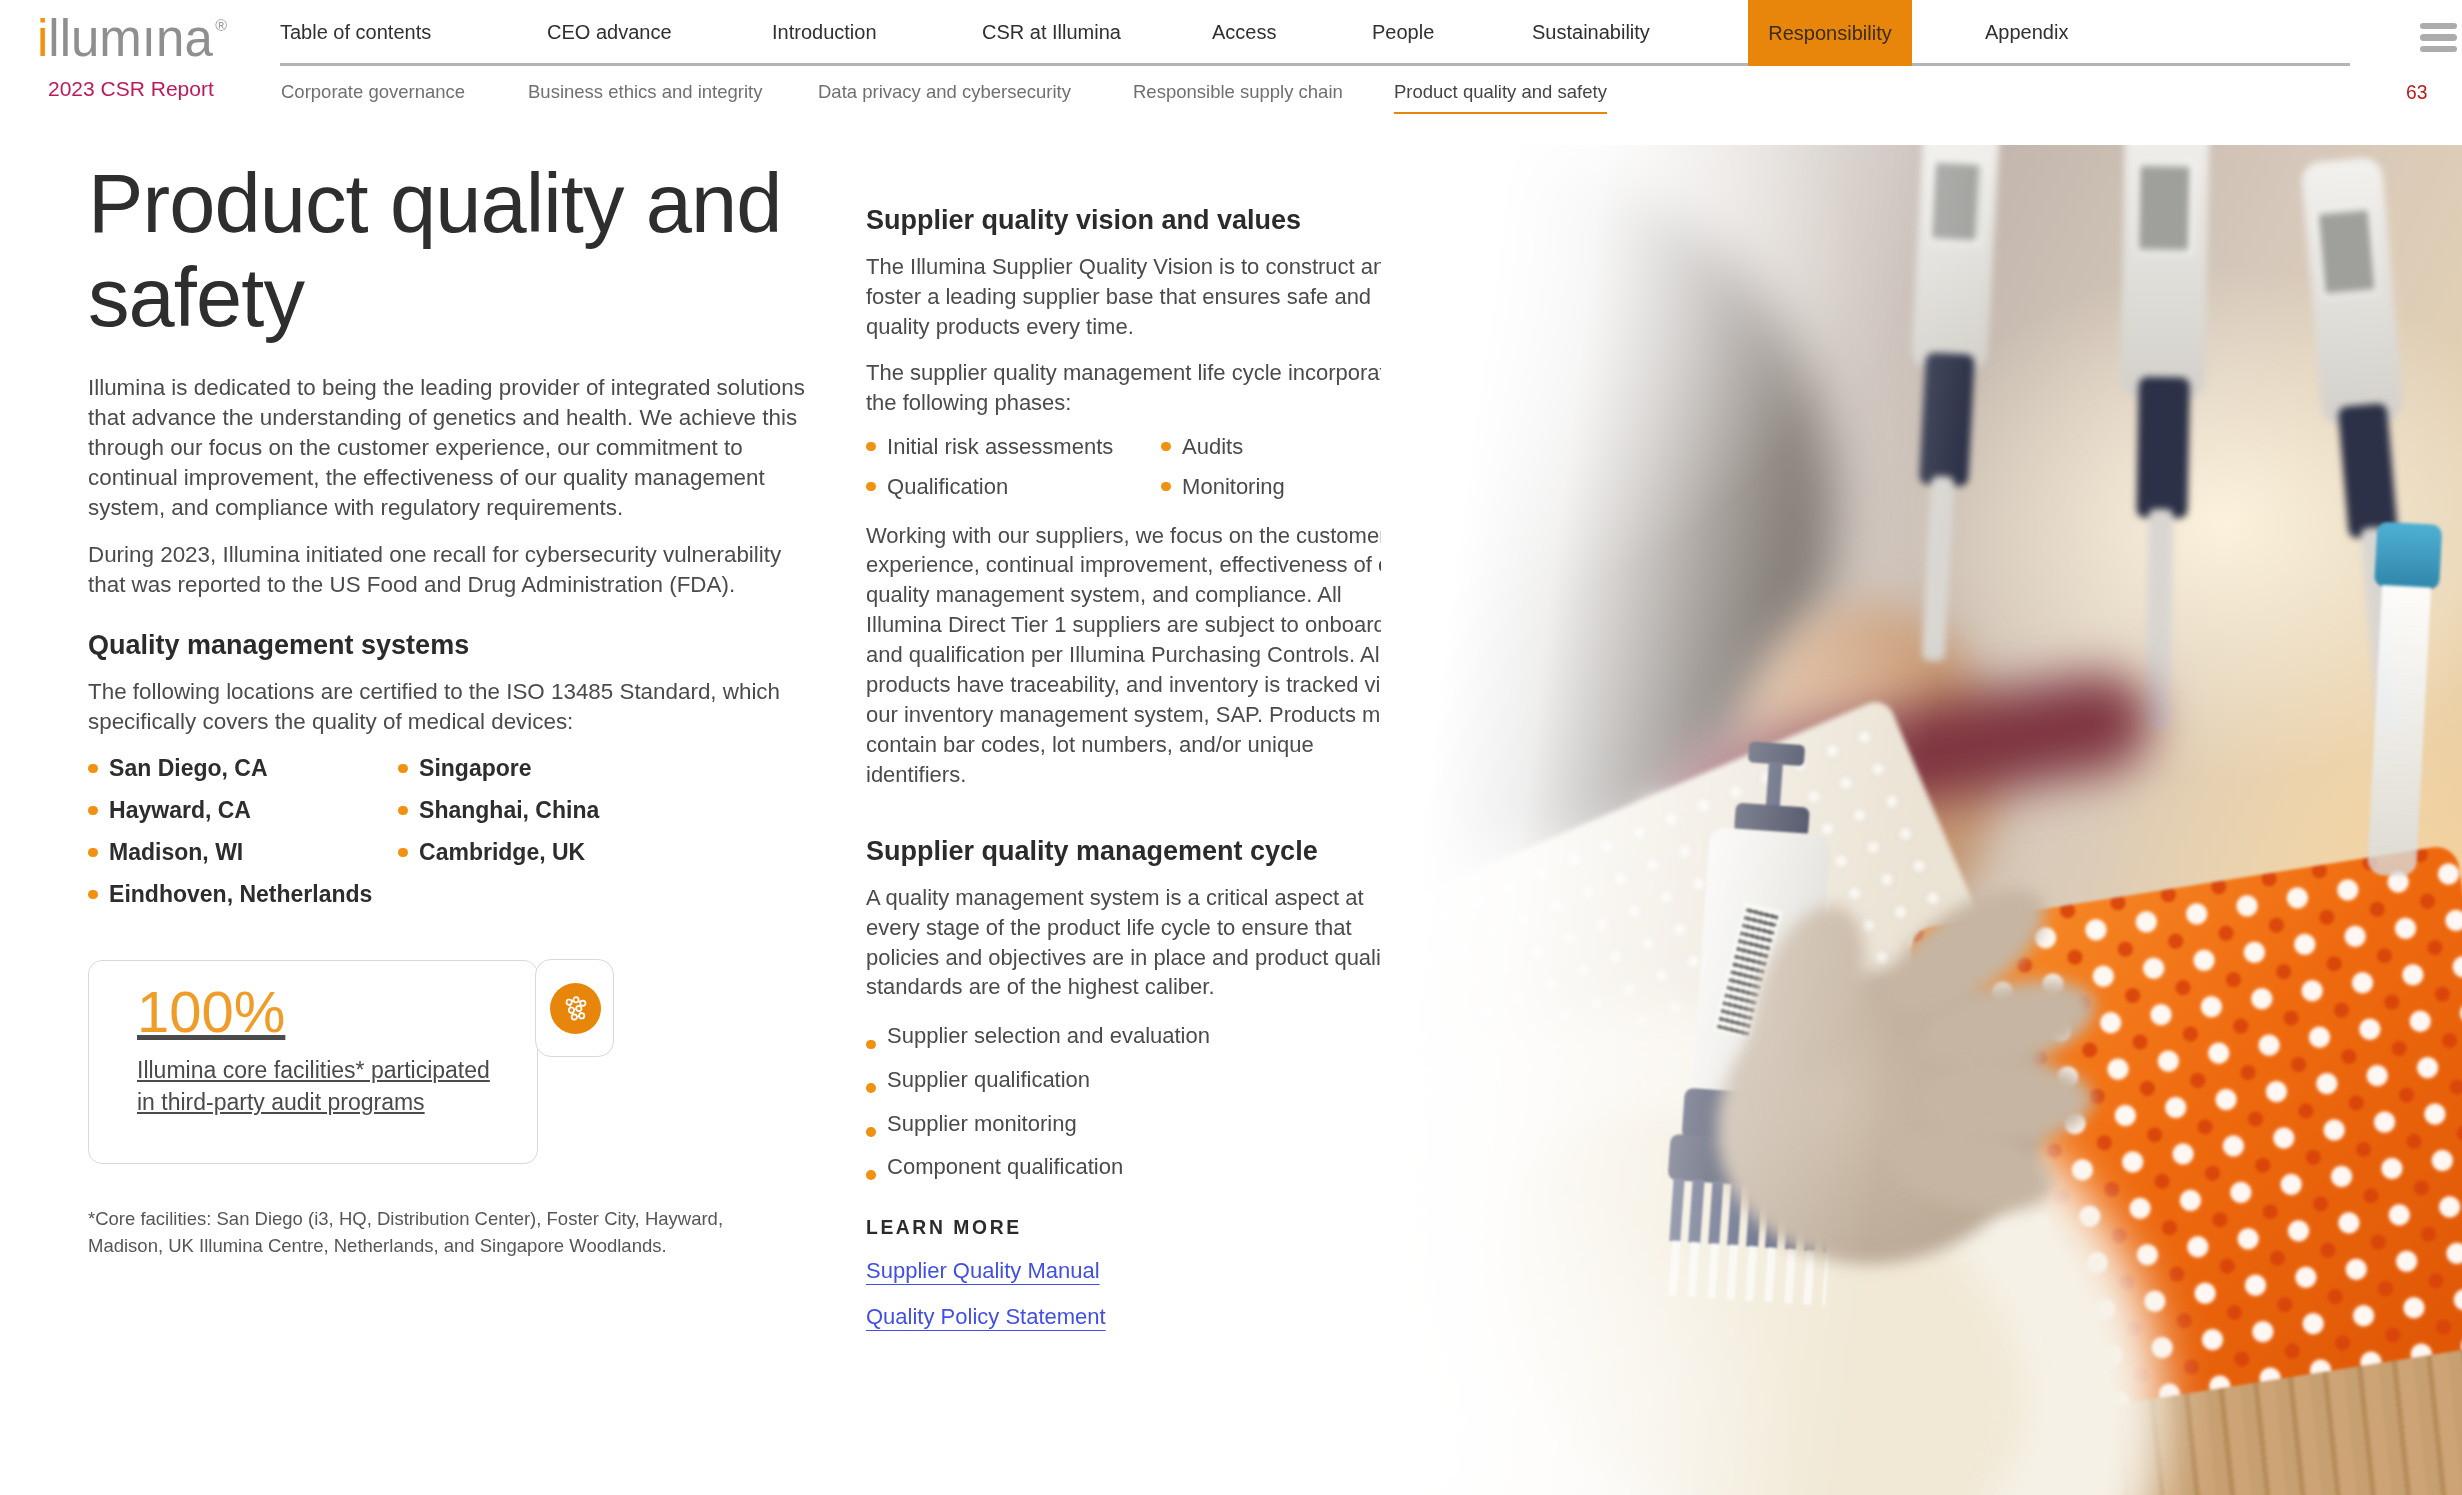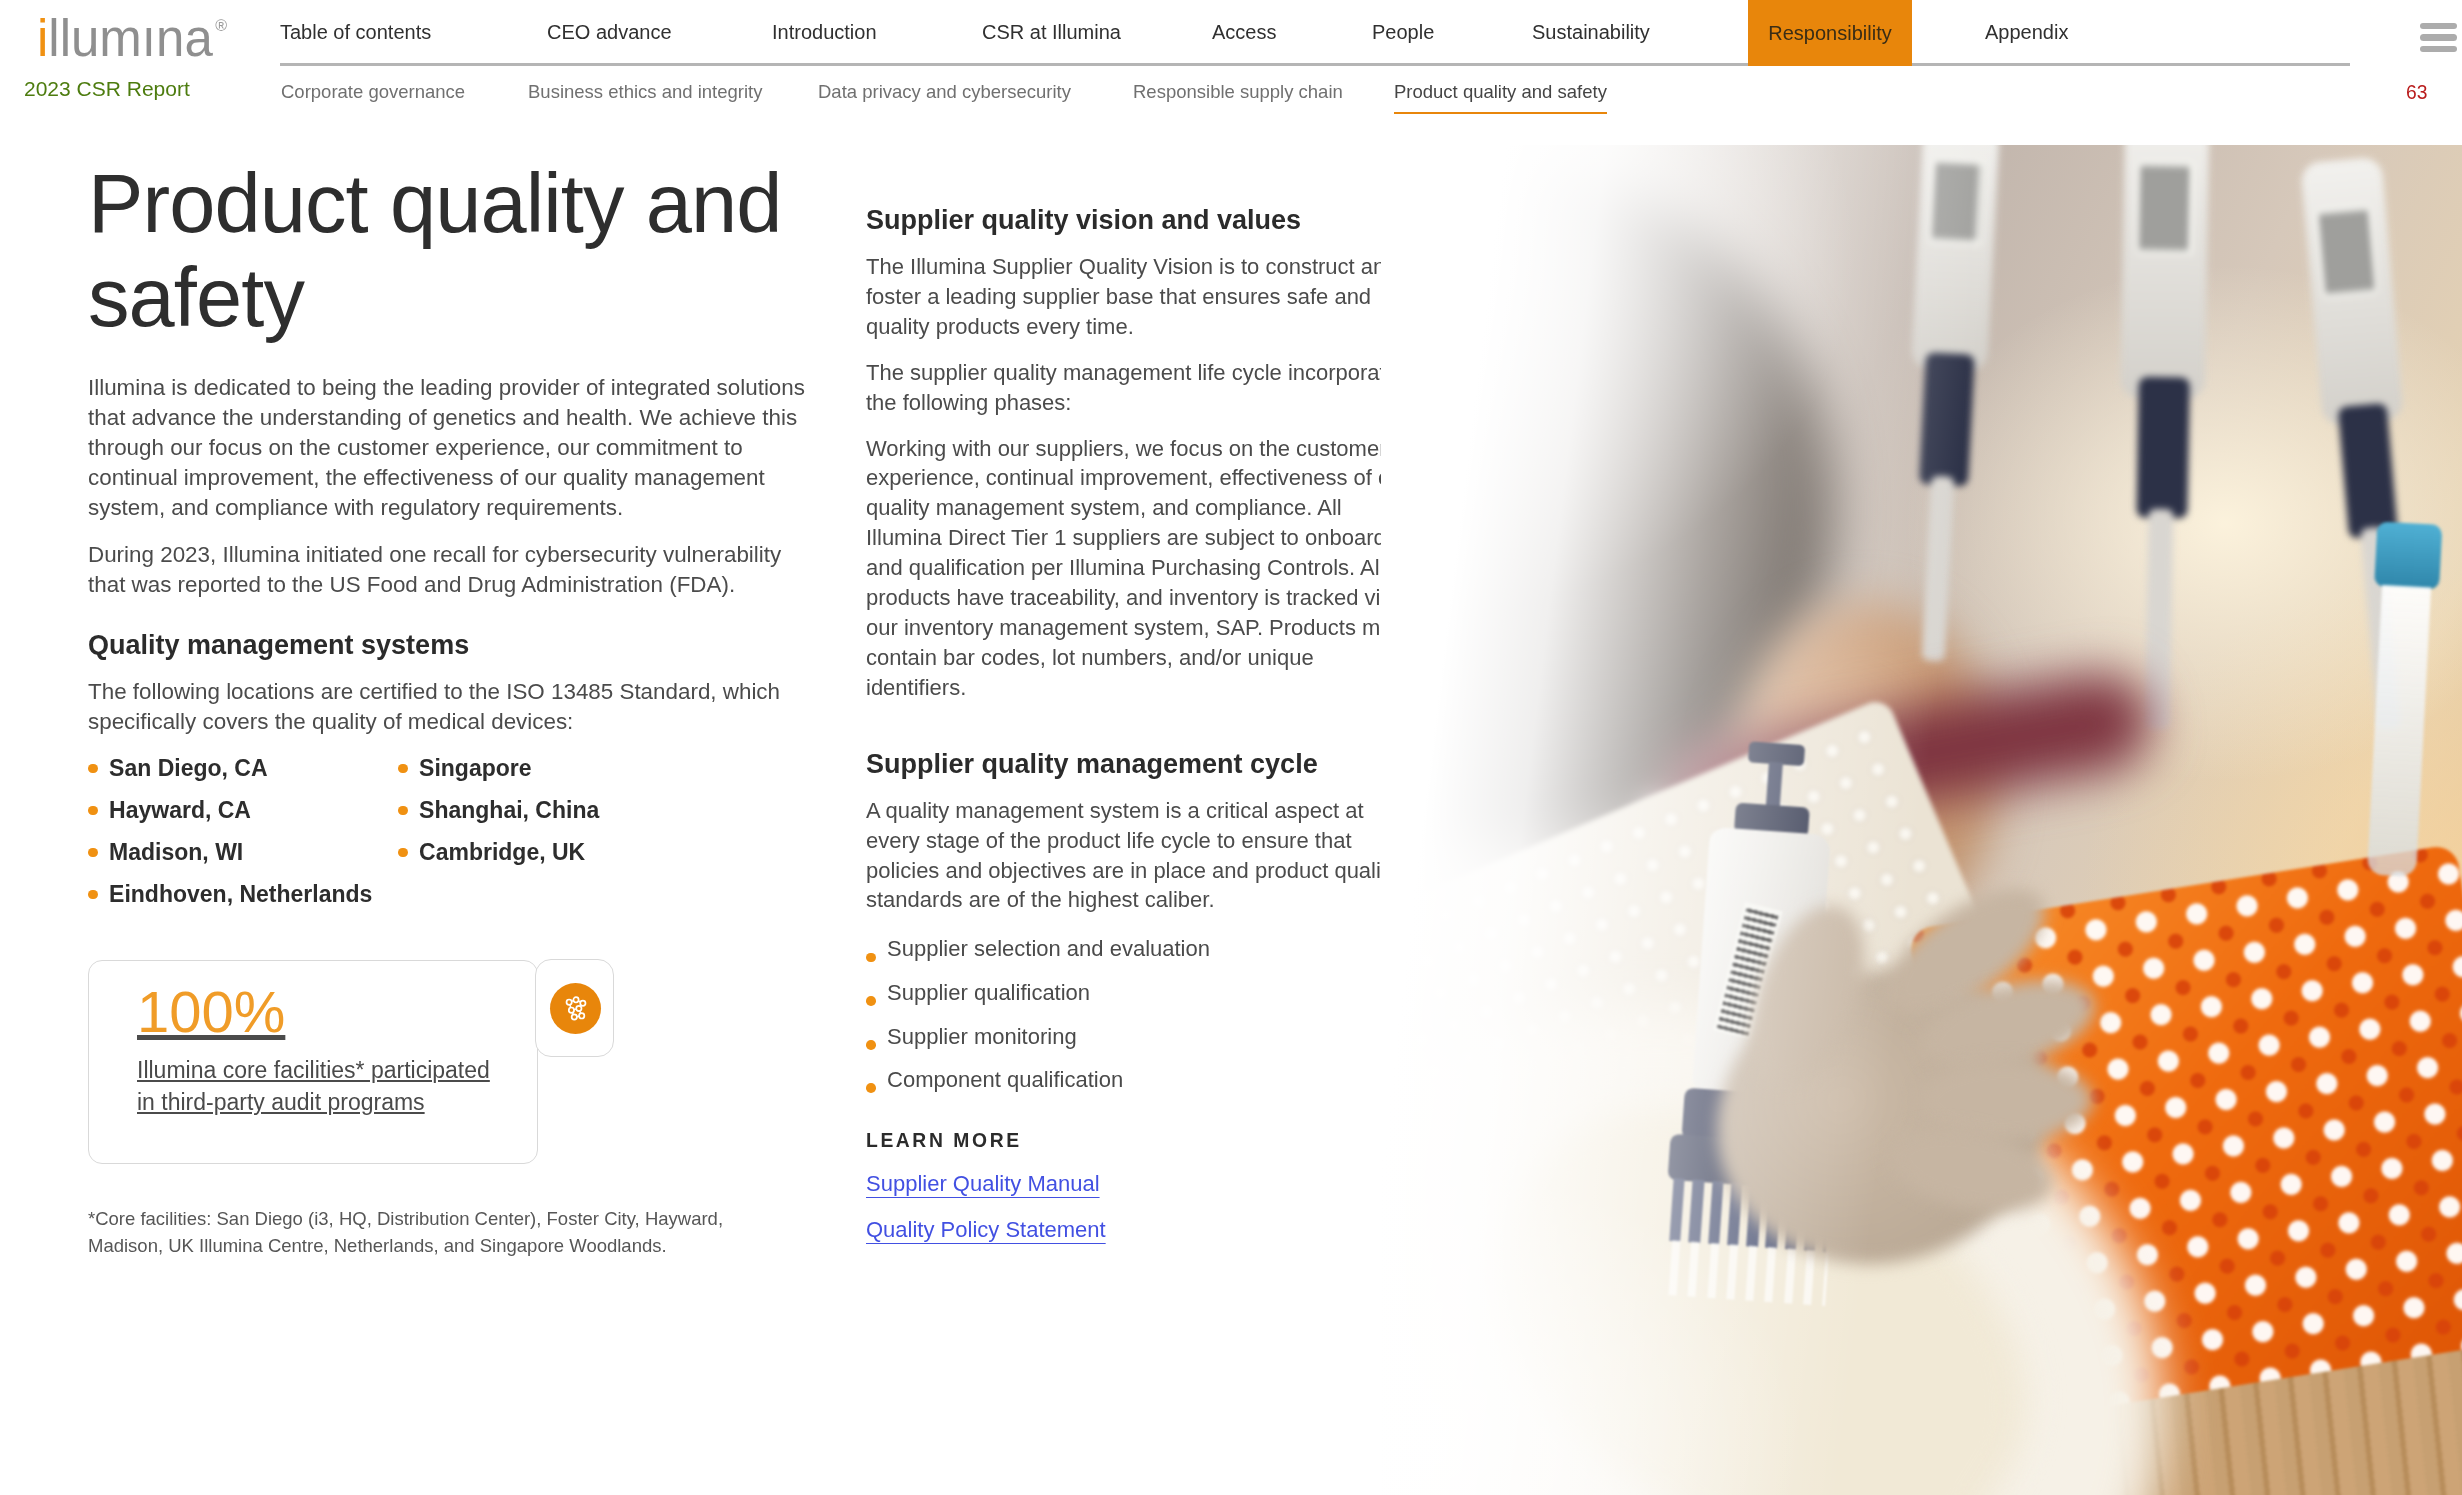--- a/index.html
+++ b/index.html
@@ -6,21 +6,21 @@
   * { box-sizing: border-box; }
   html,body { margin:0; padding:0; background:#ffffff; }
   body { width:2462px; height:1495px; position:relative; overflow:hidden;
          font-family:"Liberation Sans", sans-serif; color:#4b4b4b; }
 
   
   .logo { position:absolute; left:37px; top:8.8px; font-size:51px; color:#8F8F8F;
           letter-spacing:0; font-weight:400; }
   .logo .first { color:#F09112; }
   .logo sup { font-size:16px; color:#9a9a9a; vertical-align:24.6px; margin-left:2.6px; }
-  .report-label { position:absolute; left:24px; top:77px; font-size:21px; color:#4d7c0f; }
+  .report-label { position:absolute; left:48px; top:77px; font-size:21px; color:#be185d; }
 
   .nav-rule { position:absolute; left:280px; top:63px; width:2070px; height:2.6px; background:#b5b5b5; }
   .nav-item { position:absolute; top:21px; font-size:20px; color:#303030; cursor:pointer; white-space:nowrap; }
   .nv0{left:280px}.nv1{left:547px}.nv2{left:772px}.nv3{left:982px}.nv4{left:1212px}
   .nv5{left:1372px}.nv6{left:1532px}.nv8{left:1985px}
   .nav-tab-active { position:absolute; left:1748px; top:0; width:164px; height:66px;
                     background:#E8860B; display:flex; align-items:center; justify-content:center;
                     font-size:20px; color:#3a2d15; cursor:pointer; }
 
   .subnav-item { position:absolute; top:81px; font-size:18.5px; color:#707070; cursor:pointer; white-space:nowrap; }
@@ -246,20 +246,42 @@
   </div>
 
   <div class="footnote">*Core facilities: San Diego (i3, HQ, Distribution Center), Foster City, Hayward, Madison, UK Illumina Centre, Netherlands, and Singapore Woodlands.</div>
 </div>
 
 <div class="col-mid">
   <h2 class="sec">Supplier quality vision and values</h2>
   <p class="body">The Illumina Supplier Quality Vision is to construct and foster a leading supplier base that ensures safe and quality products every time.</p>
   <p class="body">The supplier quality management life cycle incorporates the following phases:</p>
 
+  <div class="two-col phases">
+    <div class="c1">
+      <div class="bullet">
+          <span class="dot"></span>
+          <span class="t">Initial risk assessments</span>
+        </div>
+      <div class="bullet">
+          <span class="dot"></span>
+          <span class="t">Qualification</span>
+        </div>
+    </div>
+    <div class="c2">
+      <div class="bullet">
+          <span class="dot"></span>
+          <span class="t">Audits</span>
+        </div>
+      <div class="bullet">
+          <span class="dot"></span>
+          <span class="t">Monitoring</span>
+        </div>
+    </div>
+  </div>
 
   <p class="body" style="margin-top:7px">Working with our suppliers, we focus on the customer experience, continual improvement, effectiveness of our quality management system, and compliance. All Illumina Direct Tier 1 suppliers are subject to onboarding and qualification per Illumina Purchasing Controls. All products have traceability, and inventory is tracked via our inventory management system, SAP. Products may contain bar codes, lot numbers, and/or unique identifiers.</p>
 
   <h2 class="sec m2">Supplier quality management cycle</h2>
   <p class="body">A quality management system is a critical aspect at every stage of the product life cycle to ensure that policies and objectives are in place and product quality standards are of the highest caliber.</p>
 
   <div class="cycle-list">
     <div class="bullet">
         <span class="dot"></span>
         <span class="t">Supplier selection and evaluation</span>

